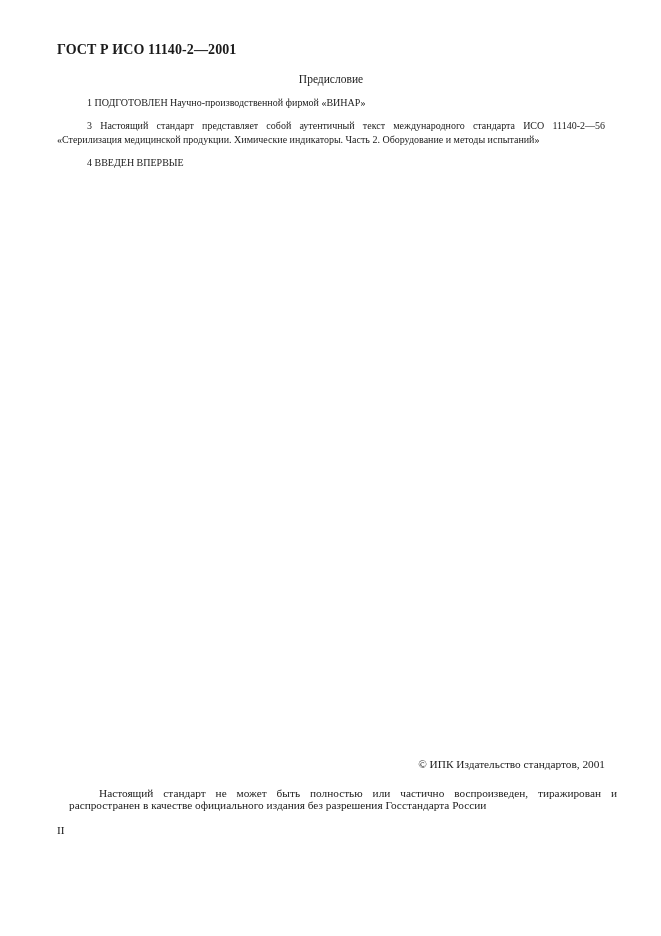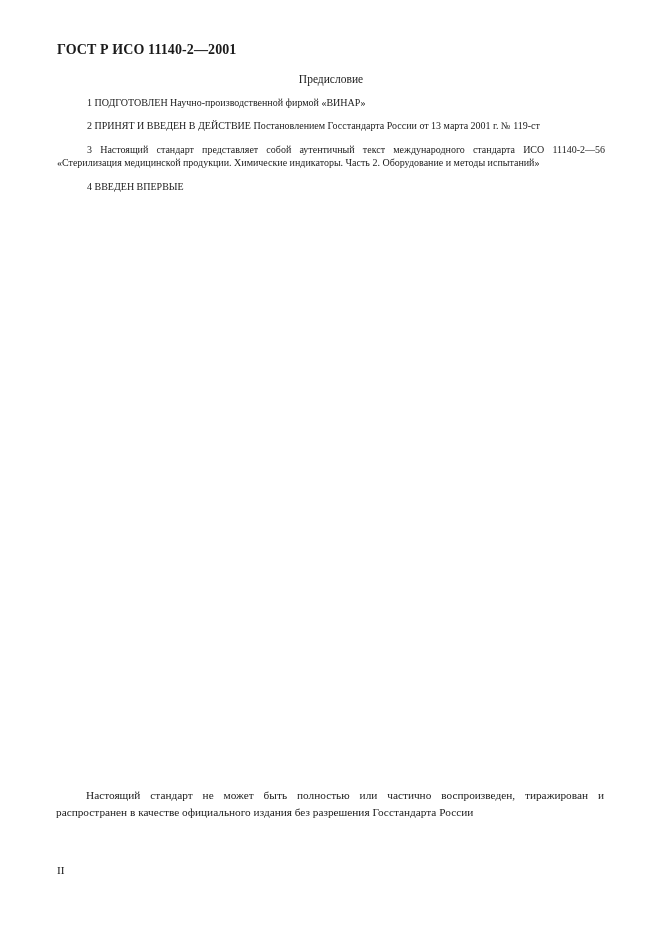--- a/index.html
+++ b/index.html
@@ -72,52 +72,51 @@
     position: absolute;
     left: 57px;
     top: 758px;
     width: 548px;
     text-align: right;
     font-size: 11.3px;
     line-height: 13.4px;
   }
   .notice {
     position: absolute;
-    left: 56px;
+    left: 69px;
     top: 787px;
     width: 548px;
     margin: 0;
     font-size: 11.3px;
-    line-height: 17px;
+    line-height: 12px;
     text-align: justify;
     text-indent: 30px;
   }
   .page-number {
     position: absolute;
     left: 57px;
     top: 824px;
     font-size: 11.3px;
     line-height: 13px;
-    margin-top: 40px;
   }
 </style>
 </head>
 <body>
 
 <div class="page">
 
   <div class="doc-header">ГОСТ Р ИСО 11140-2—2001</div>
 
   <div class="section-title">Предисловие</div>
 
   <div class="body-block">
     <p class="para short">1  ПОДГОТОВЛЕН Научно-производственной фирмой «ВИНАР»</p>
-    <p class="para">2  ПРИНЯТ И ВВЕДЕН В ДЕЙСТВИЕ Постановлением Госстандарта России от 13 марта 2001 г. № 119-ст</p>
     <p class="para">3  Настоящий стандарт представляет собой аутентичный текст международного стандарта ИСО 11140-2—56 «Стерилизация медицинской продукции. Химические индикаторы. Часть 2. Оборудование и методы испытаний»</p>
     <p class="para short">4  ВВЕДЕН ВПЕРВЫЕ</p>
   </div>
 
+  <div class="copyright">©  ИПК Издательство стандартов, 2001</div>
 
   <p class="notice">Настоящий стандарт не может быть полностью или частично воспроизведен, тиражирован и распространен в качестве официального издания без разрешения Госстандарта России</p>
 
   <div class="page-number">II</div>
 
 </div>
 
 </body></html>

